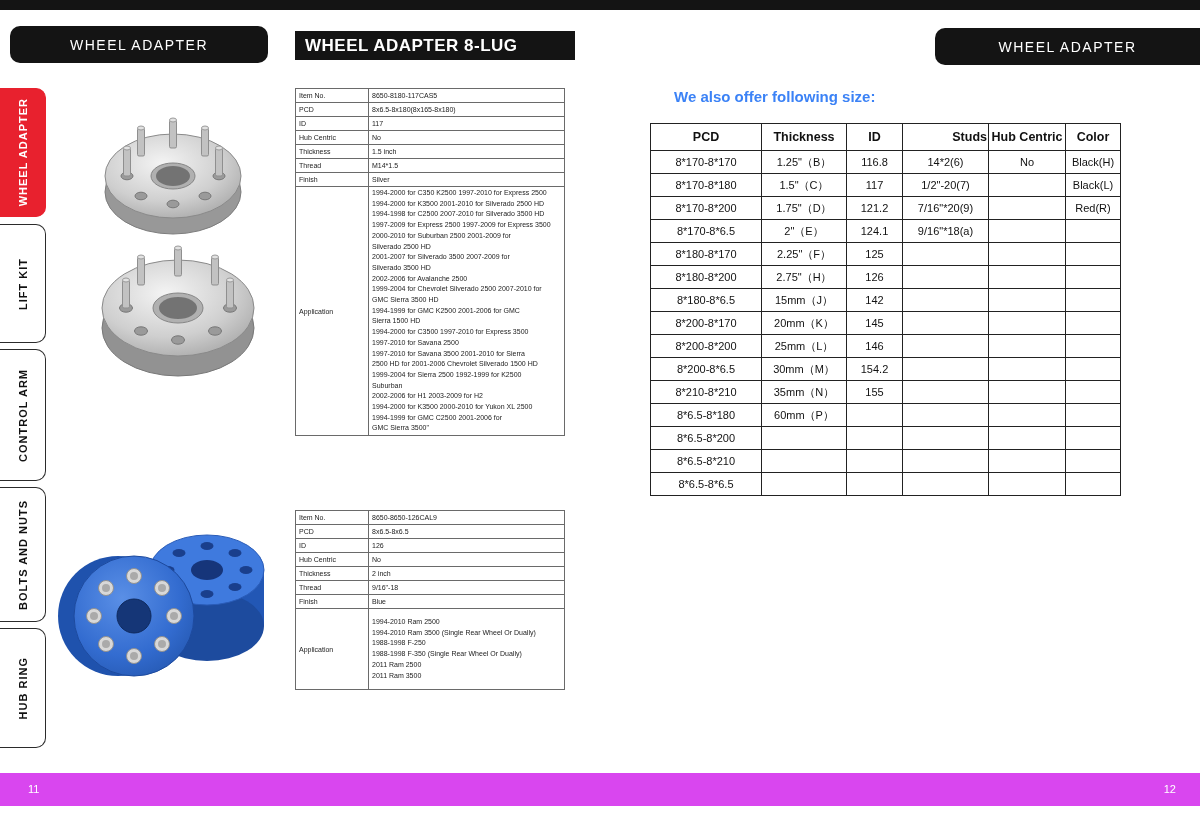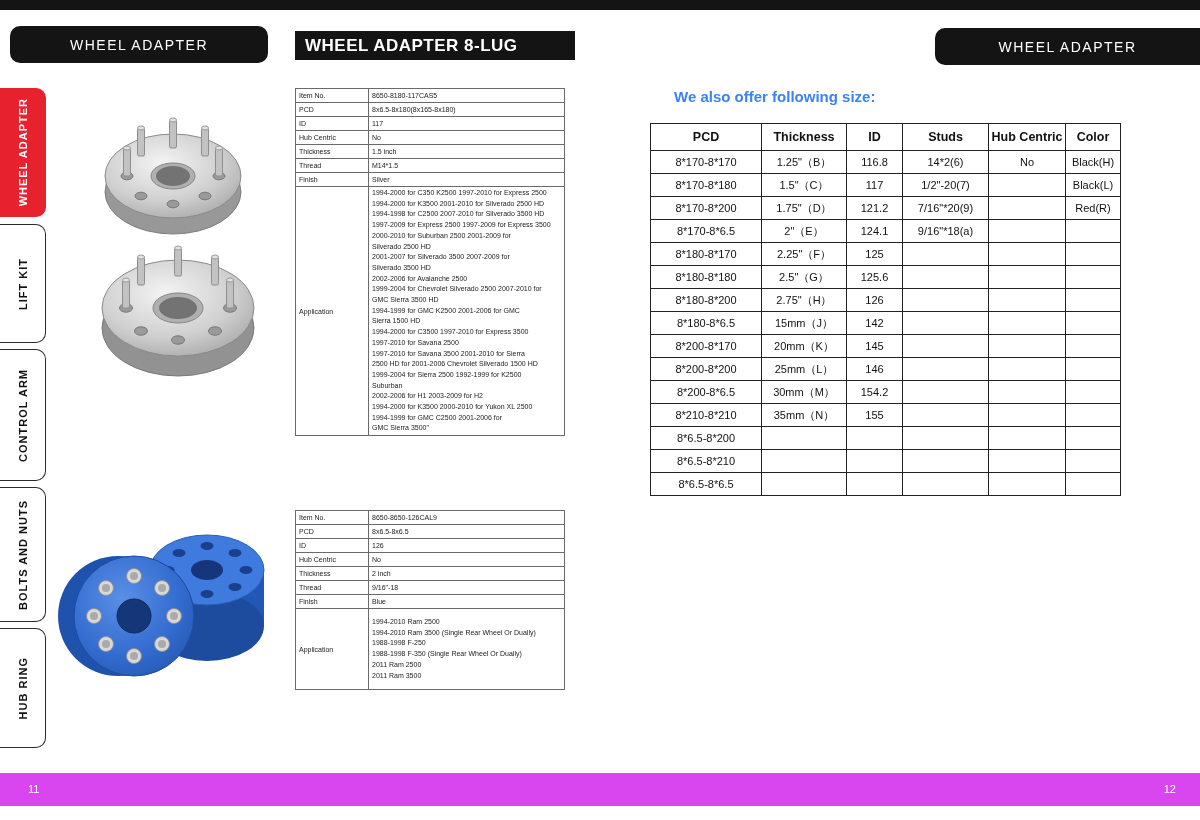--- a/index.html
+++ b/index.html
@@ -49,21 +49,21 @@
   
   .offer-heading{position:absolute;left:654px;top:88px;font-size:15px;font-weight:bold;color:#3b82f6;margin-left:20px;}
   table.offer{position:absolute;left:650px;top:123px;width:452px;border-collapse:collapse;
               table-layout:fixed;background:#fff;}
   table.offer th{border:1px solid #222;font-size:12.5px;height:24px;text-align:center;color:#111;}
   table.offer td{border:1px solid #222;font-size:11px;height:20px;text-align:center;color:#111;
                  overflow:hidden;white-space:nowrap;}
   table.offer th:nth-child(1){width:108px;}
   table.offer th:nth-child(2){width:82px;}
   table.offer th:nth-child(3){width:53px;}
-  table.offer th:nth-child(4){width:83px;}
+  table.offer th:nth-child(4){width:83px;text-align:right;}
   table.offer th:nth-child(5){width:74px;}
   table.offer th:nth-child(6){width:52px;}
 
   
   .footer-bar{position:absolute;left:0;bottom:14px;width:1200px;height:33px;background:#d946ef;}
   .pageno{position:absolute;color:#fff;font-size:11px;top:10px;}
   .pageno.left{left:28px;}
   .pageno.right{right:24px;}
 </style>
 </head>
@@ -365,28 +365,20 @@
       </tr>
       <tr>
         <td>8*180-8*170</td>
         <td>2.25"（F）</td>
         <td>125</td>
         <td></td>
         <td></td>
         <td></td>
       </tr>
       <tr>
-        <td>8*180-8*180</td>
-        <td>2.5"（G）</td>
-        <td>125.6</td>
-        <td></td>
-        <td></td>
-        <td></td>
-      </tr>
-      <tr>
         <td>8*180-8*200</td>
         <td>2.75"（H）</td>
         <td>126</td>
         <td></td>
         <td></td>
         <td></td>
       </tr>
       <tr>
         <td>8*180-8*6.5</td>
         <td>15mm（J）</td>
@@ -416,20 +408,28 @@
         <td>30mm（M）</td>
         <td>154.2</td>
         <td></td>
         <td></td>
         <td></td>
       </tr>
       <tr>
         <td>8*210-8*210</td>
         <td>35mm（N）</td>
         <td>155</td>
+        <td></td>
+        <td></td>
+        <td></td>
+      </tr>
+      <tr>
+        <td>8*6.5-8*180</td>
+        <td>60mm（P）</td>
+        <td></td>
         <td></td>
         <td></td>
         <td></td>
       </tr>
       <tr>
         <td>8*6.5-8*200</td>
         <td></td>
         <td></td>
         <td></td>
         <td></td>

